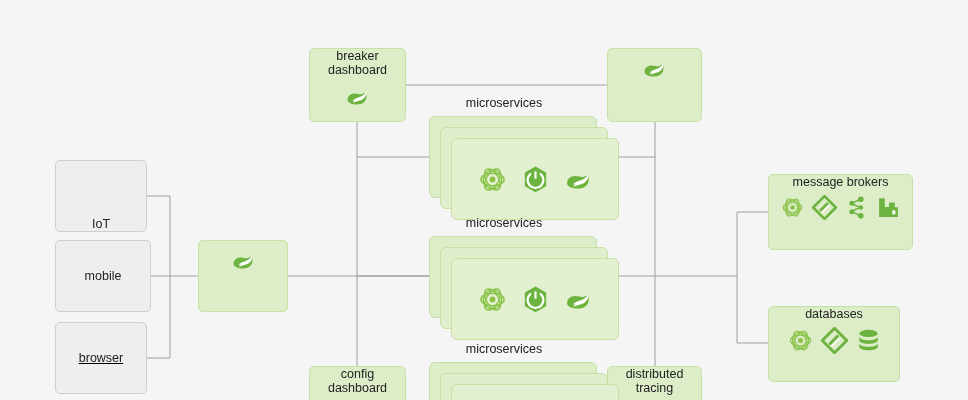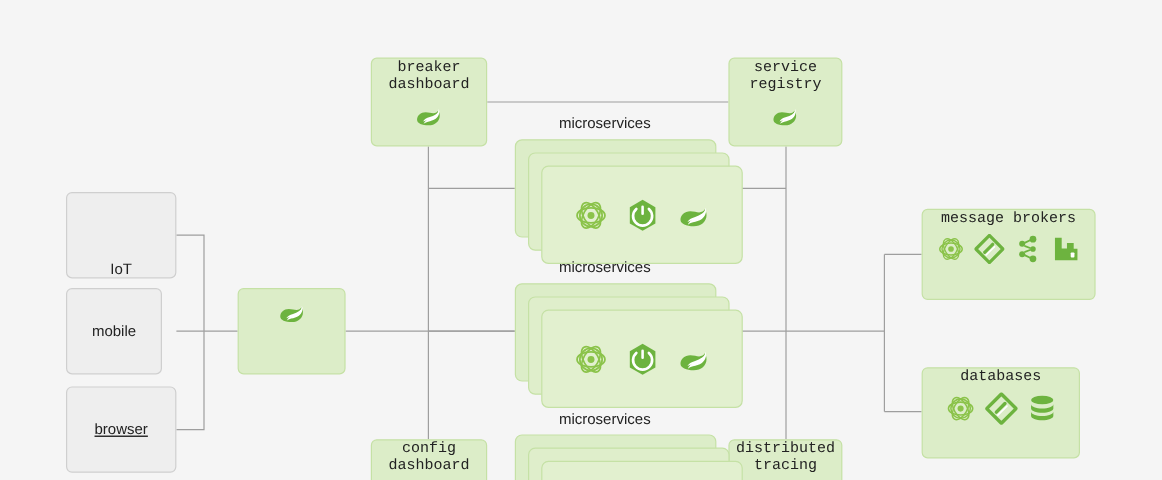--- a/index.html
+++ b/index.html
@@ -50,21 +50,20 @@
     color: #222222;
     font-size: 12.5px;
     line-height: 14px;
     text-align: center;
     white-space: pre-line;
   }
   .node-client .node-label {
     font-size: 12.5px;
   }
   .node-green .node-label {
-    font-family: Liberation Mono, monospace;
   }
   .icon-row {
     display: flex;
     align-items: center;
     justify-content: center;
     gap: 7px;
     margin-top: 6px;
   }
   .group-label {
     position: absolute;
@@ -113,21 +112,21 @@
         <path d="M 737 212 L 737 343"></path>
         <path d="M 737 212 L 768 212"></path>
         <path d="M 737 343 L 768 343"></path>
       </g>
   </svg>
 
   <div id="clients-layer">
       <div class="node node-client" style="left: 55px; top: 160px; width: 92px; height: 72px; justify-content: flex-end;">
         <div class="node-label">IoT</div>
       </div>
-      <div class="node node-client" style="left: 55px; top: 240px; width: 80px; height: 72px;">
+      <div class="node node-client" style="left: 55px; top: 240px; width: 96px; height: 72px;">
         <div class="node-label">mobile</div>
       </div>
       <div class="node node-client" style="left: 55px; top: 322px; width: 92px; height: 72px; text-decoration: underline;">
         <div class="node-label">browser</div>
       </div>
     </div>
   <div id="nodes-layer">
       <div class="node node-green" style="left: 198px; top: 240px; width: 90px; height: 72px;">
         <div class="icon-row">
           <span style="display: inline-flex; align-items: center; justify-content: center; width: 27px; height: 27px;">
@@ -146,22 +145,20 @@
           <span style="display: inline-flex; align-items: center; justify-content: center; width: 27px; height: 27px;">
             <svg viewBox="0 0 32 32" width="27" height="27">
               <path d="M4.2 19.8c0-4.2 3.6-7.4 8.4-7.4 3.4 0 5.4 1 7.6 1 2.4 0 4-1.1 5-2.6.9 1.5 1.4 3.2 1.4 5.1 0 5.4-4.6 9.5-11 9.5-6.4 0-11.4-2.1-11.4-5.6z" fill="#6db33f"></path>
               <path d="M26.2 10.8c-1.6 3-5 5.3-9.4 6.5-3.4.9-5.6 2.4-6.6 4.3 2.6-1.1 5.6-1.2 8.6-2 4.4-1.2 7-4.2 7.4-8.8z" fill="#ffffff"></path>
               <path d="M25.6 9.4c1.3 3.4.2 7.2-3 9.6-2.2 1.7-5 2.2-7.6 2.9-1.9.5-3.4 1.1-4.4 2.2 1.2-3.4 4.2-5 7.8-6 4.2-1.1 6.6-4 7.2-8.7z" fill="#ffffff"></path>
             </svg>
           </span>
         </div>
       </div>
       <div class="node node-green" style="left: 607px; top: 48px; width: 95px; height: 74px;">
-        <div class="node-label">service
-registry</div>
         <div class="icon-row">
           <span style="display: inline-flex; align-items: center; justify-content: center; width: 27px; height: 27px;">
             <svg viewBox="0 0 32 32" width="27" height="27">
               <path d="M4.2 19.8c0-4.2 3.6-7.4 8.4-7.4 3.4 0 5.4 1 7.6 1 2.4 0 4-1.1 5-2.6.9 1.5 1.4 3.2 1.4 5.1 0 5.4-4.6 9.5-11 9.5-6.4 0-11.4-2.1-11.4-5.6z" fill="#6db33f"></path>
               <path d="M26.2 10.8c-1.6 3-5 5.3-9.4 6.5-3.4.9-5.6 2.4-6.6 4.3 2.6-1.1 5.6-1.2 8.6-2 4.4-1.2 7-4.2 7.4-8.8z" fill="#ffffff"></path>
               <path d="M25.6 9.4c1.3 3.4.2 7.2-3 9.6-2.2 1.7-5 2.2-7.6 2.9-1.9.5-3.4 1.1-4.4 2.2 1.2-3.4 4.2-5 7.8-6 4.2-1.1 6.6-4 7.2-8.7z" fill="#ffffff"></path>
             </svg>
           </span>
         </div>
       </div>

